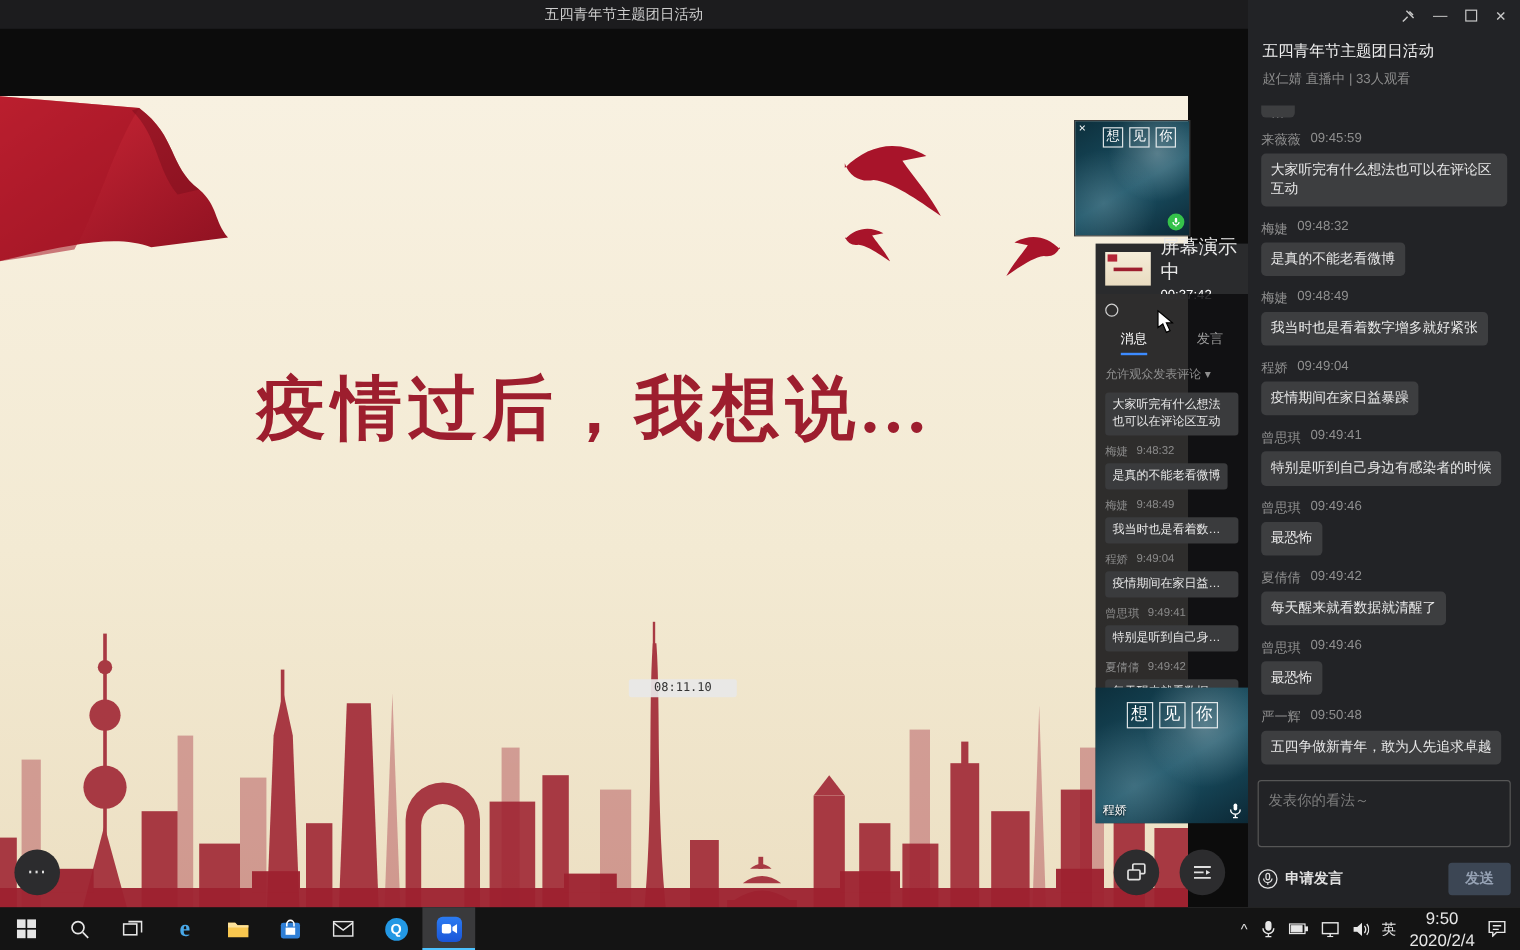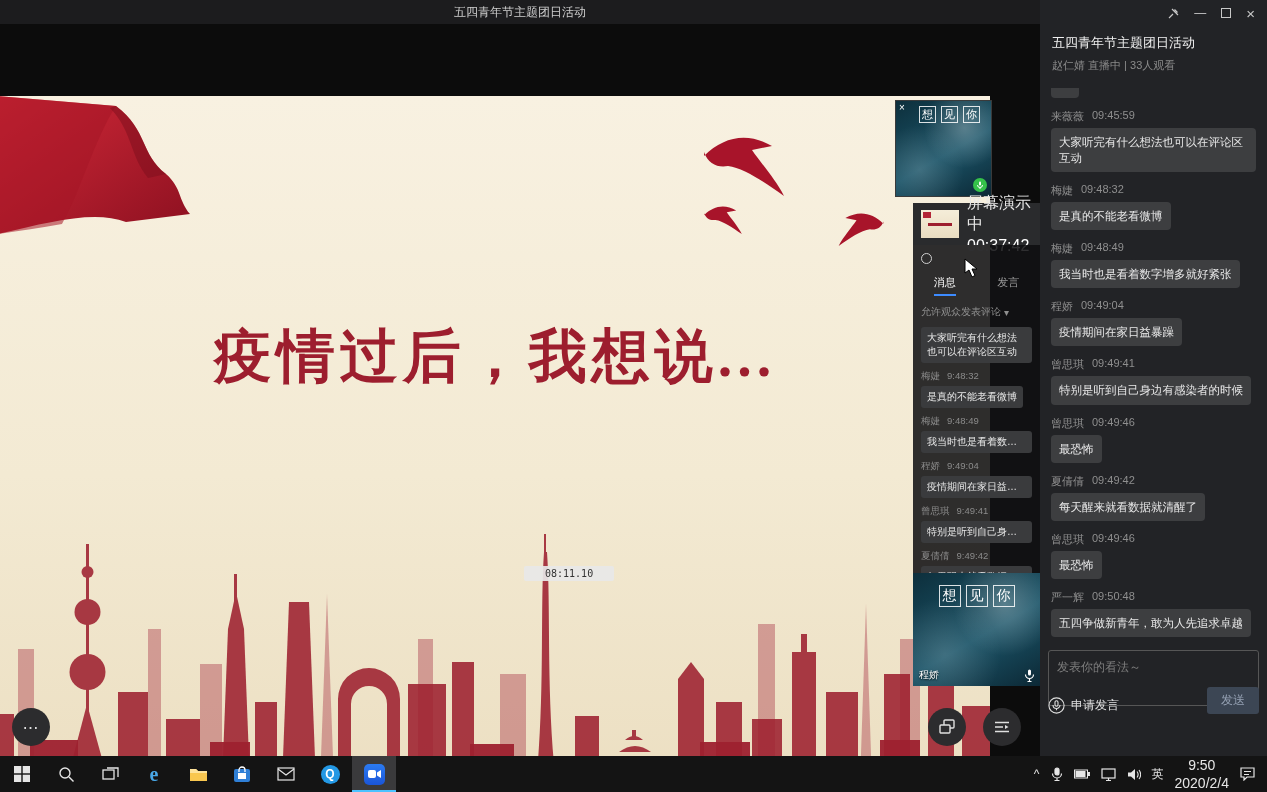--- a/index.html
+++ b/index.html
@@ -4,21 +4,21 @@
 <style>
   html,body{margin:0;padding:0;background:#000;}
   #app{position:relative;width:1267px;height:792px;overflow:hidden;
        font-family:"Liberation Sans",sans-serif;background:#737373;cursor:default;}
 
   
   .main{position:absolute;left:0;top:0;width:1040px;height:756px;background:#0c0c0c;}
   .titlebar{position:absolute;left:0;top:0;width:1040px;height:24px;background:#1c1c1e;
             display:flex;align-items:center;justify-content:center;color:#cfcfcf;font-size:12px;}
 
-  .slide{position:absolute;left:0;top:96px;width:990px;height:688px;overflow:hidden;
+  .slide{position:absolute;left:0;top:80px;width:990px;height:688px;overflow:hidden;
          background:linear-gradient(180deg,#f8f1e1 0%,#f3ead3 55%,#ecdfc2 100%);}
   .slide-title{position:absolute;left:0;right:0;top:222px;text-align:center;
                font-family:"Liberation Serif","DejaVu Serif",serif;font-weight:bold;
                font-size:58px;letter-spacing:5px;color:#9d1e2e;}
   .flag{position:absolute;left:-2px;top:0;}
   .bird{position:absolute;}
   .skyline{position:absolute;left:0;bottom:0;}
 
   
   .top-video{position:absolute;left:895px;top:100px;width:95px;height:95px;border:1px solid #3a3a3a;}
@@ -40,21 +40,21 @@
   .bv-mic{position:absolute;right:5px;bottom:4px;}
 
   
   .share-panel{position:absolute;left:913px;top:203px;width:127px;height:42px;background:#2a2b2d;
                display:flex;align-items:center;gap:8px;padding-left:8px;box-sizing:border-box;}
   .share-thumb{width:38px;height:28px;background:linear-gradient(#f5edd9,#e9dcc0);position:relative;flex:none;}
   .share-thumb::before{content:"";position:absolute;left:2px;top:2px;width:8px;height:6px;background:#b32537;}
   .share-thumb::after{content:"";position:absolute;left:7px;top:13px;width:24px;height:3px;background:#9d1e2e;}
   .share-text{display:flex;flex-direction:column;gap:2px;}
   .share-status{font-size:16px;color:#e8e8e8;}
-  .share-timer{font-size:16px;color:#fff;}
+  .share-timer{font-size:11px;color:#fff;}
 
   
   .ov-chat{position:absolute;left:913px;top:245px;width:127px;height:441px;
            background:rgba(18,18,20,.88);overflow:hidden;box-sizing:border-box;}
   .ov-toggle{position:absolute;left:8px;top:8px;width:9px;height:9px;border:1.5px solid #cfcfcf;border-radius:50%;}
   .ov-tabs{margin-top:30px;display:flex;justify-content:space-around;}
   .ov-tab{font-size:11px;color:#9a9a9a;text-align:left;}
   .ov-tab.active{color:#fff;}
   .ov-tab.active::after{content:"";display:block;width:22px;height:2px;background:#3d8bff;margin:4px auto 0;}
   .ov-perm{margin:9px 8px 0;font-size:10px;color:#8f8f8f;display:flex;gap:3px;align-items:center;white-space:nowrap;}
@@ -90,22 +90,22 @@
   .sb-chat{position:absolute;left:0;right:0;top:88px;height:556px;padding:0 11px;overflow:hidden;
            display:flex;flex-direction:column;gap:11px;box-sizing:border-box;}
   .msg-head{font-size:11px;color:#8f8f8f;margin-bottom:4px;display:flex;gap:8px;}
   .msg-bubble{background:#3d3e40;color:#e8e8e8;font-size:11.5px;line-height:1.4;padding:6px 8px;
               border-radius:4px;width:fit-content;max-width:100%;box-sizing:border-box;}
   .clipped-bubble{margin-top:-6px;height:16px;overflow:hidden;flex:none;}
   .sb-input{position:absolute;left:8px;top:650px;width:211px;height:56px;box-sizing:border-box;
             background:transparent;border:1px solid #565656;border-radius:3px;color:#ddd;
             font-size:12px;padding:8px;resize:none;outline:none;font-family:"Liberation Sans",sans-serif;}
   .sb-input::placeholder{color:#7d7d7d;}
-  .sb-footer{position:absolute;left:8px;right:8px;top:682px;height:32px;display:flex;
-             justify-content:space-between;align-items:flex-end;}
+  .sb-footer{position:absolute;left:8px;right:8px;top:716px;height:32px;display:flex;
+             justify-content:space-between;align-items:center;font-weight:bold;}
   .apply-speak{display:flex;gap:6px;color:#e0e0e0;font-size:12px;align-items:center;}
   .send-btn{background:#3c4654;color:#96a2b4;font-size:12px;padding:5px 14px;border-radius:3px;}
 
   
   .taskbar{position:absolute;left:0;top:756px;width:1267px;height:36px;background:#141414;
            display:flex;align-items:stretch;color:#e6e6e6;}
   .tb-left{display:flex;}
   .tb-app{width:44px;display:flex;align-items:center;justify-content:center;}
   .tb-app.active{background:#3a3a3c;box-shadow:inset 0 -2px 0 #4cc2ff;}
   .edge-e{font-size:20px;font-weight:bold;color:#49a8e8;font-family:"Liberation Serif",serif;}

